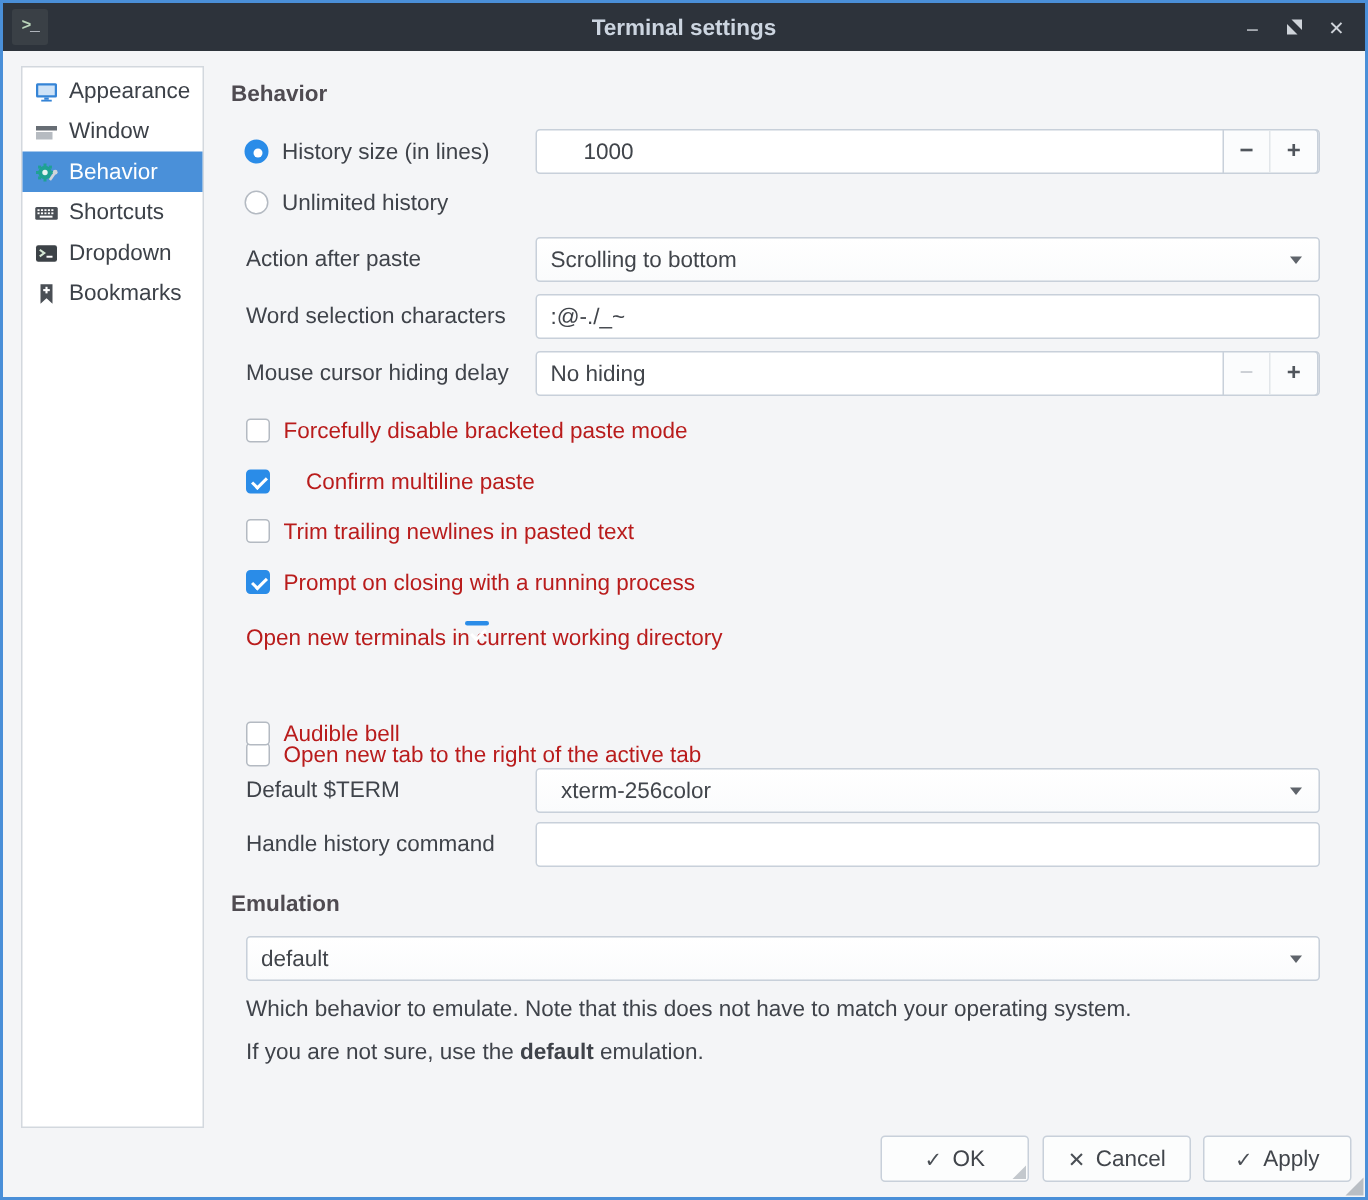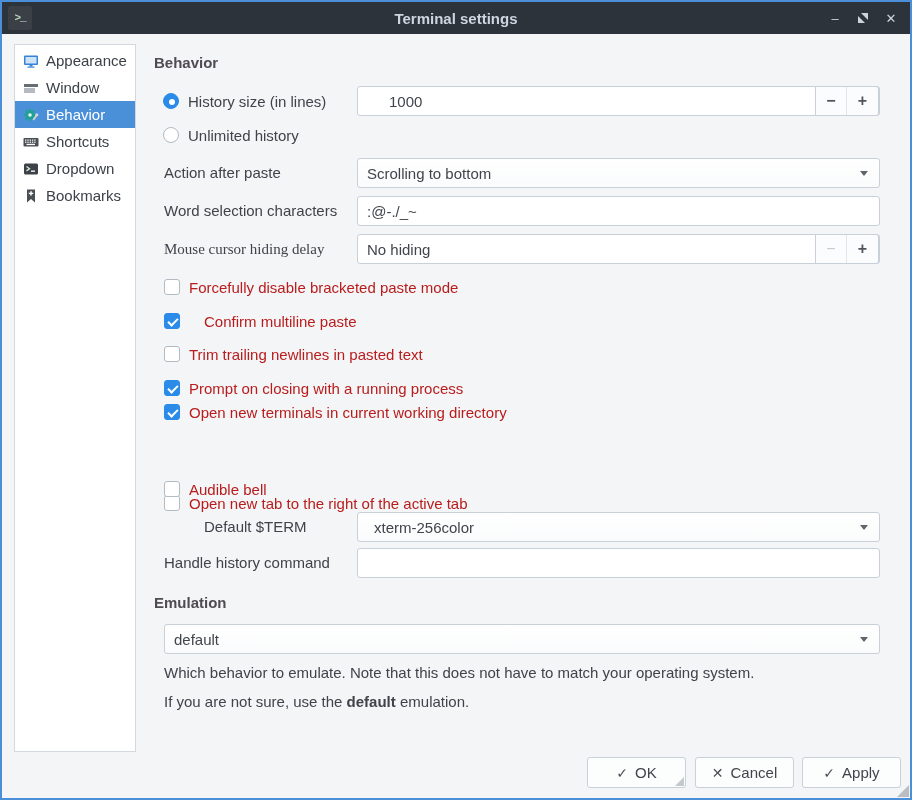--- a/index.html
+++ b/index.html
@@ -190,21 +190,21 @@
   <div class="field combo" style="top:156px;">
     <span>Scrolling to bottom</span>
     <span class="arrow"></span>
   </div>
 
   <div class="row-label" style="top:194px;">Word selection characters</div>
   <div class="field" style="top:194px;">
     <span>:@-./_~</span>
   </div>
 
-  <div class="row-label" style="top:232px;font-family:Liberation Serif, serif;">Mouse cursor hiding delay</div>
+  <div class="row-label" style="top:232px;">Mouse cursor hiding delay</div>
   <div class="field" style="top:232px;">
     <span>No hiding</span>
     <span class="spin">
       <span class="spin-btn disabled">−</span>
       <span class="spin-btn">+</span>
     </span>
   </div>
 
   <div class="check-row" style="top:275px;">
     <span class="checkbox"></span>
@@ -215,34 +215,34 @@
     <span class="lbl">Confirm multiline paste</span>
   </div>
   <div class="check-row" style="top:342px;">
     <span class="checkbox"></span>
     <span class="lbl">Trim trailing newlines in pasted text</span>
   </div>
   <div class="check-row" style="top:376px;">
     <span class="checkbox checked"></span>
     <span class="lbl">Prompt on closing with a running process</span>
   </div>
-  <div class="check-row" style="top:400px;">
+  <div class="check-row" style="top:412px;flex-direction:column;">
     <span class="checkbox checked"></span>
     <span class="lbl">Open new terminals in current working directory</span>
   </div>
   <div class="check-row" style="top:443px;margin-top:48px;">
     <span class="checkbox"></span>
     <span class="lbl">Open new tab to the right of the active tab</span>
   </div>
   <div class="check-row" style="top:477px;">
     <span class="checkbox"></span>
     <span class="lbl">Audible bell</span>
   </div>
 
-  <div class="row-label" style="top:510px;margin-left:40px;">Default $TERM</div>
+  <div class="row-label" style="top:510px;">Default $TERM</div>
   <div class="field combo" style="top:510px;padding-left:16px;">
     <span>xterm-256color</span>
     <span class="arrow"></span>
   </div>
 
   <div class="row-label" style="top:546px;">Handle history command</div>
   <div class="field" style="top:546px;">
     <span></span>
   </div>
 

